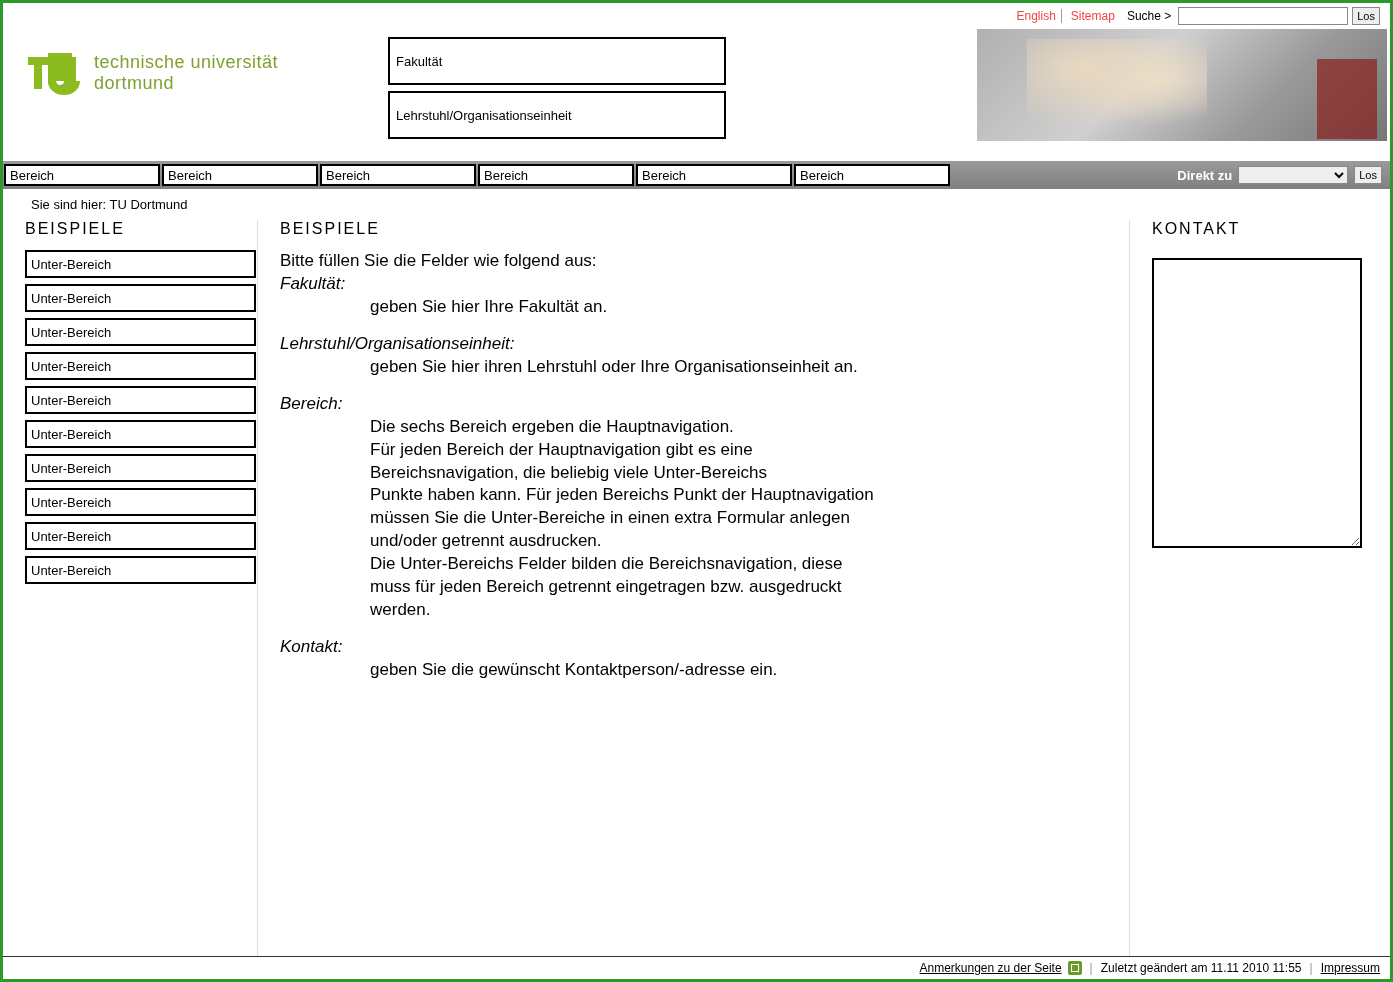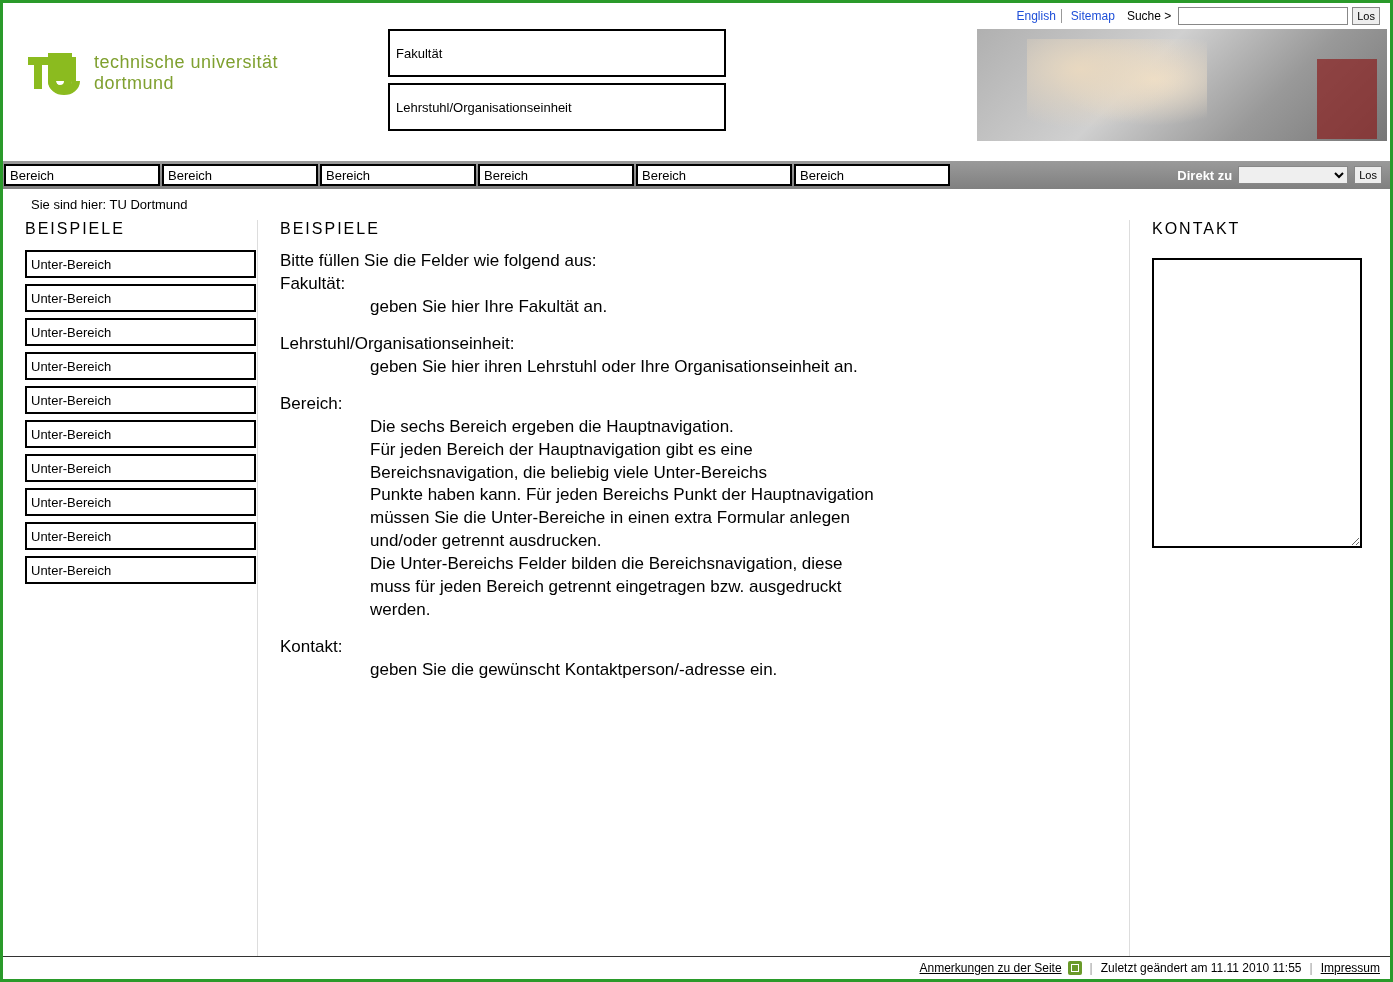--- a/index.html
+++ b/index.html
@@ -1,48 +1,48 @@
 <!DOCTYPE html>
 <html><head>
 <meta charset="utf-8">
 <style>
   * { box-sizing: border-box; margin: 0; padding: 0; }
   body { font-family: Arial, Helvetica, sans-serif; font-size: 13px; background: #fff; }
   .outer { border: 3px solid #2a9a2a; width: 1393px; height: 982px; position: relative; background: #fff; display: flex; flex-direction: column; }
   .topbar { display: flex; justify-content: flex-end; align-items: center; padding: 4px 10px; gap: 4px; font-size: 12px; }
-  .topbar a { color: #1d4ed8; text-decoration: none; border-right: 1px solid #999; padding: 0 5px; }
+  .topbar a { color: #ef4444; text-decoration: none; border-right: 1px solid #999; padding: 0 5px; }
   .topbar a:last-of-type { border-right: none; }
   .topbar .search-label { padding: 0 3px; }
   .topbar input[type=text] { width: 170px; height: 18px; border: 1px solid #888; font-size: 12px; padding: 0 2px; }
   .topbar button { font-size: 11px; height: 18px; border: 1px solid #888; background: #eee; padding: 0 4px; cursor: pointer; }
   .header { display: flex; align-items: flex-start; padding: 0 0 0 25px; position: relative; height: 112px; }
   .logo { display: flex; align-items: center; gap: 12px; margin-top: 20px; }
   .logo svg { width: 54px; height: 48px; }
   .logo-text { color: #7fa02f; font-size: 18px; letter-spacing: 0.5px; line-height: 1.15; }
-  .header-inputs { position: absolute; left: 385px; top: 0; display: flex; flex-direction: column; gap: 6px; }
+  .header-inputs { position: absolute; left: 385px; top: 8px; display: flex; flex-direction: column; gap: 6px; }
   .header-inputs input { width: 338px; height: 48px; border: 2px solid #000; font-size: 13px; padding: 0 6px; }
   .hero-img { position: absolute; right: 3px; top: 0; width: 410px; height: 112px; background: linear-gradient(135deg,#b0b0b0 0%,#d0d0d0 40%,#999 70%,#777 100%); overflow: hidden; }
   .hero-img::before { content:""; position:absolute; left:50px; top:10px; width:180px; height:100px; background: radial-gradient(ellipse at 30% 30%, #e8d8c0, transparent 60%), radial-gradient(ellipse at 70% 40%, #f0e0c8, transparent 55%); }
   .hero-img::after { content:""; position:absolute; right:10px; top:30px; width:60px; height:80px; background:#8a2020; opacity:0.7; }
   .navbar { display: flex; align-items: center; background: linear-gradient(#9a9a9a,#808080); height: 28px; margin-top: 20px; justify-content: center; }
   .navbar .areas { display: flex; }
   .navbar .areas input { width: 156px; height: 22px; border: 2px solid #000; margin: 0 1px; font-size: 13px; padding: 0 4px; background: #fff; }
   .navbar .direkt { margin-left: auto; display: flex; align-items: center; gap: 6px; padding-right: 8px; color: #fff; font-weight: bold; font-size: 13px; }
   .navbar .direkt select { width: 110px; height: 18px; font-size: 11px; border: 1px solid #888; }
   .navbar .direkt button { font-size: 11px; height: 18px; border: 1px solid #888; background: #eee; padding: 0 4px; cursor:pointer; }
   .breadcrumb { padding: 8px 0 8px 28px; font-size: 13px; }
   .columns { display: flex; flex: 1; padding: 0 8px 0 22px; gap: 20px; }
   .left-col { width: 210px; }
   .col-title { color: #000000; letter-spacing: 2px; font-size: 16px; font-weight: normal; margin-bottom: 12px; }
   .sub-list { display: flex; flex-direction: column; gap: 6px; }
   .sub-list input { width: 231px; height: 28px; border: 2px solid #000; font-size: 13px; padding: 0 4px; }
   .vline { width: 1px; background: #ddd; margin: 0 2px; }
   .main-col { flex: 1; padding-right: 10px; }
   .main-col .body { font-size: 17px; line-height: 1.35; }
-  .main-col .body .lbl { margin-top: 14px; }
+  .main-col .body .lbl { margin-top: 14px; font-style: italic; }
   .main-col .body .ind { margin-left: 90px; }
   .right-col { width: 230px; }
   .kontakt-box { width: 210px; height: 290px; border: 2px solid #000; margin-top: 8px; }
   .footer { border-top: 1px solid #333; display: flex; justify-content: flex-end; align-items: center; padding: 4px 10px; gap: 6px; font-size: 12px; }
   .footer a { color: #000; text-decoration: underline; }
   .footer .sep { color: #999; padding: 0 2px; }
   .footer .icon-link { width:14px; height:14px; display:inline-block; background:#6a9a2a; border-radius:2px; position:relative; }
   .footer .icon-link::after{content:"";position:absolute;left:3px;top:3px;width:6px;height:6px;border:1px solid #fff;}
 </style>
 </head>

